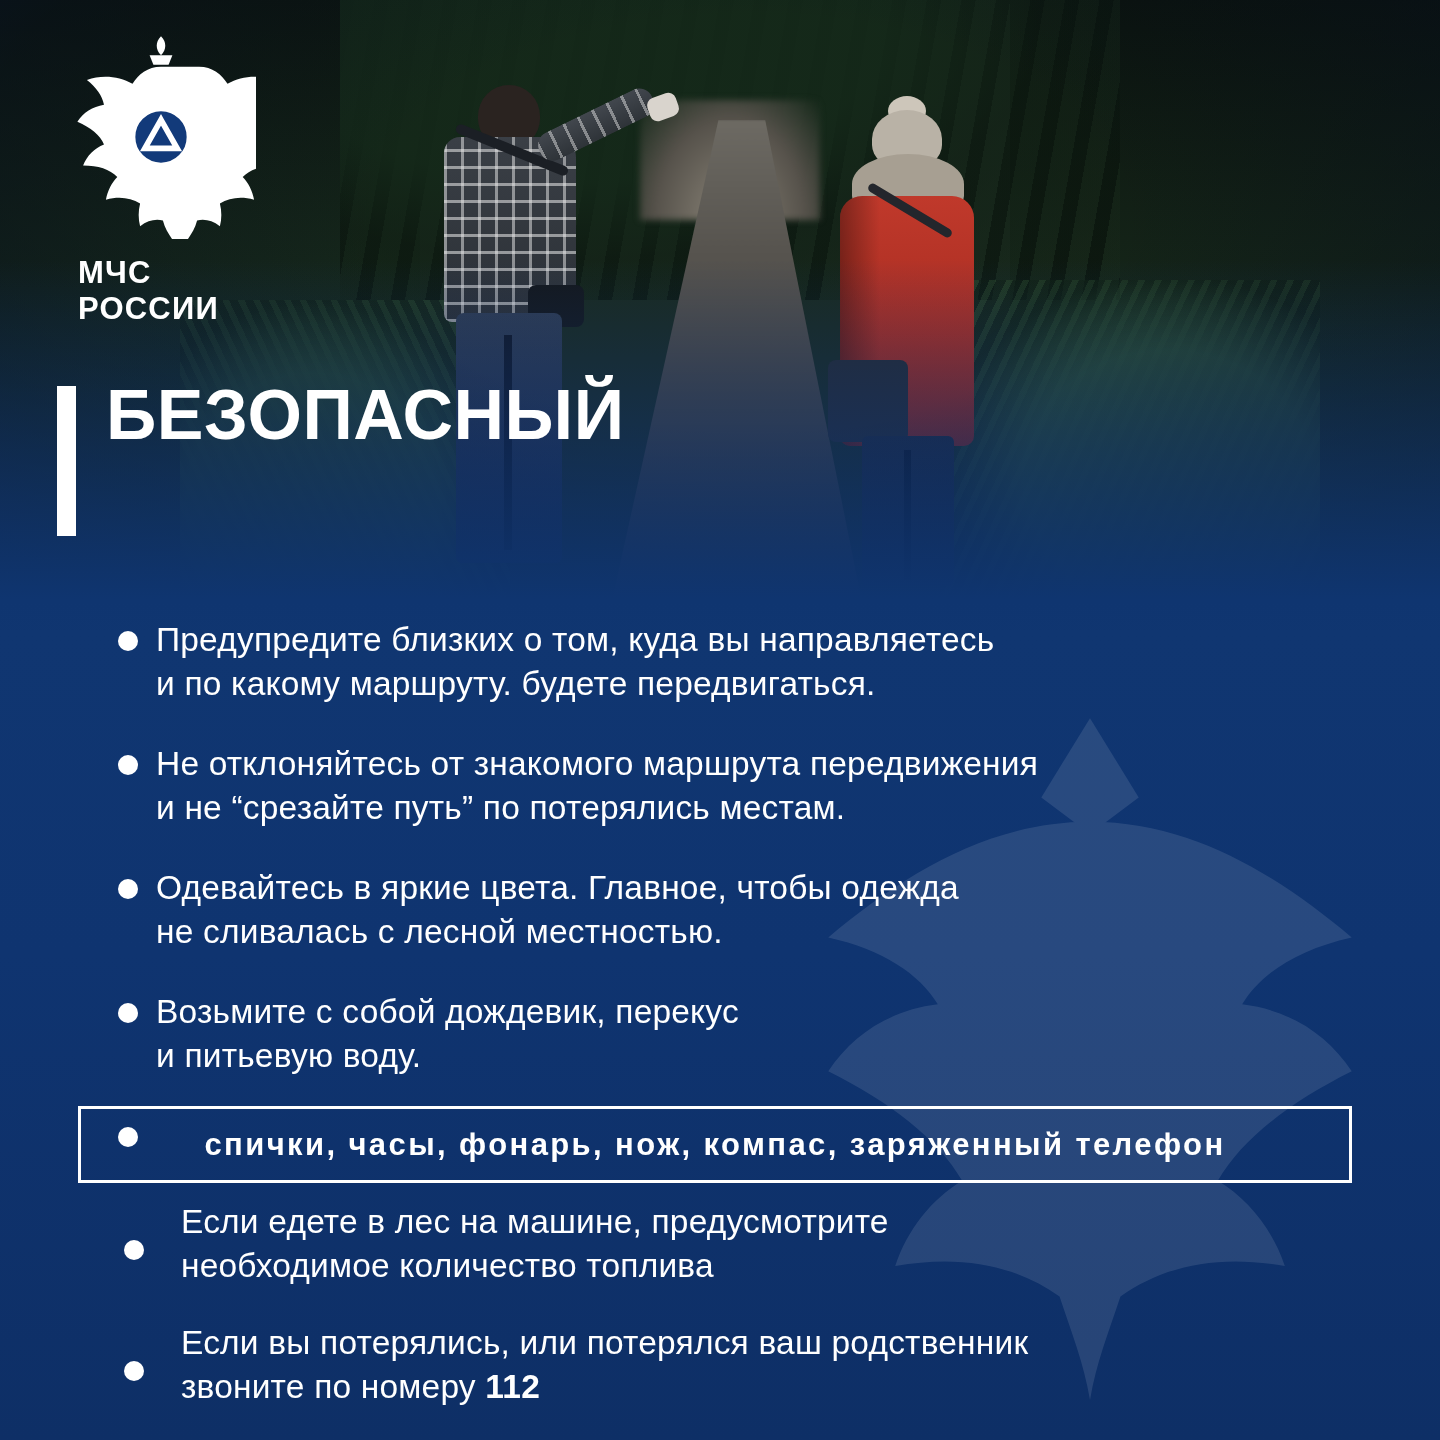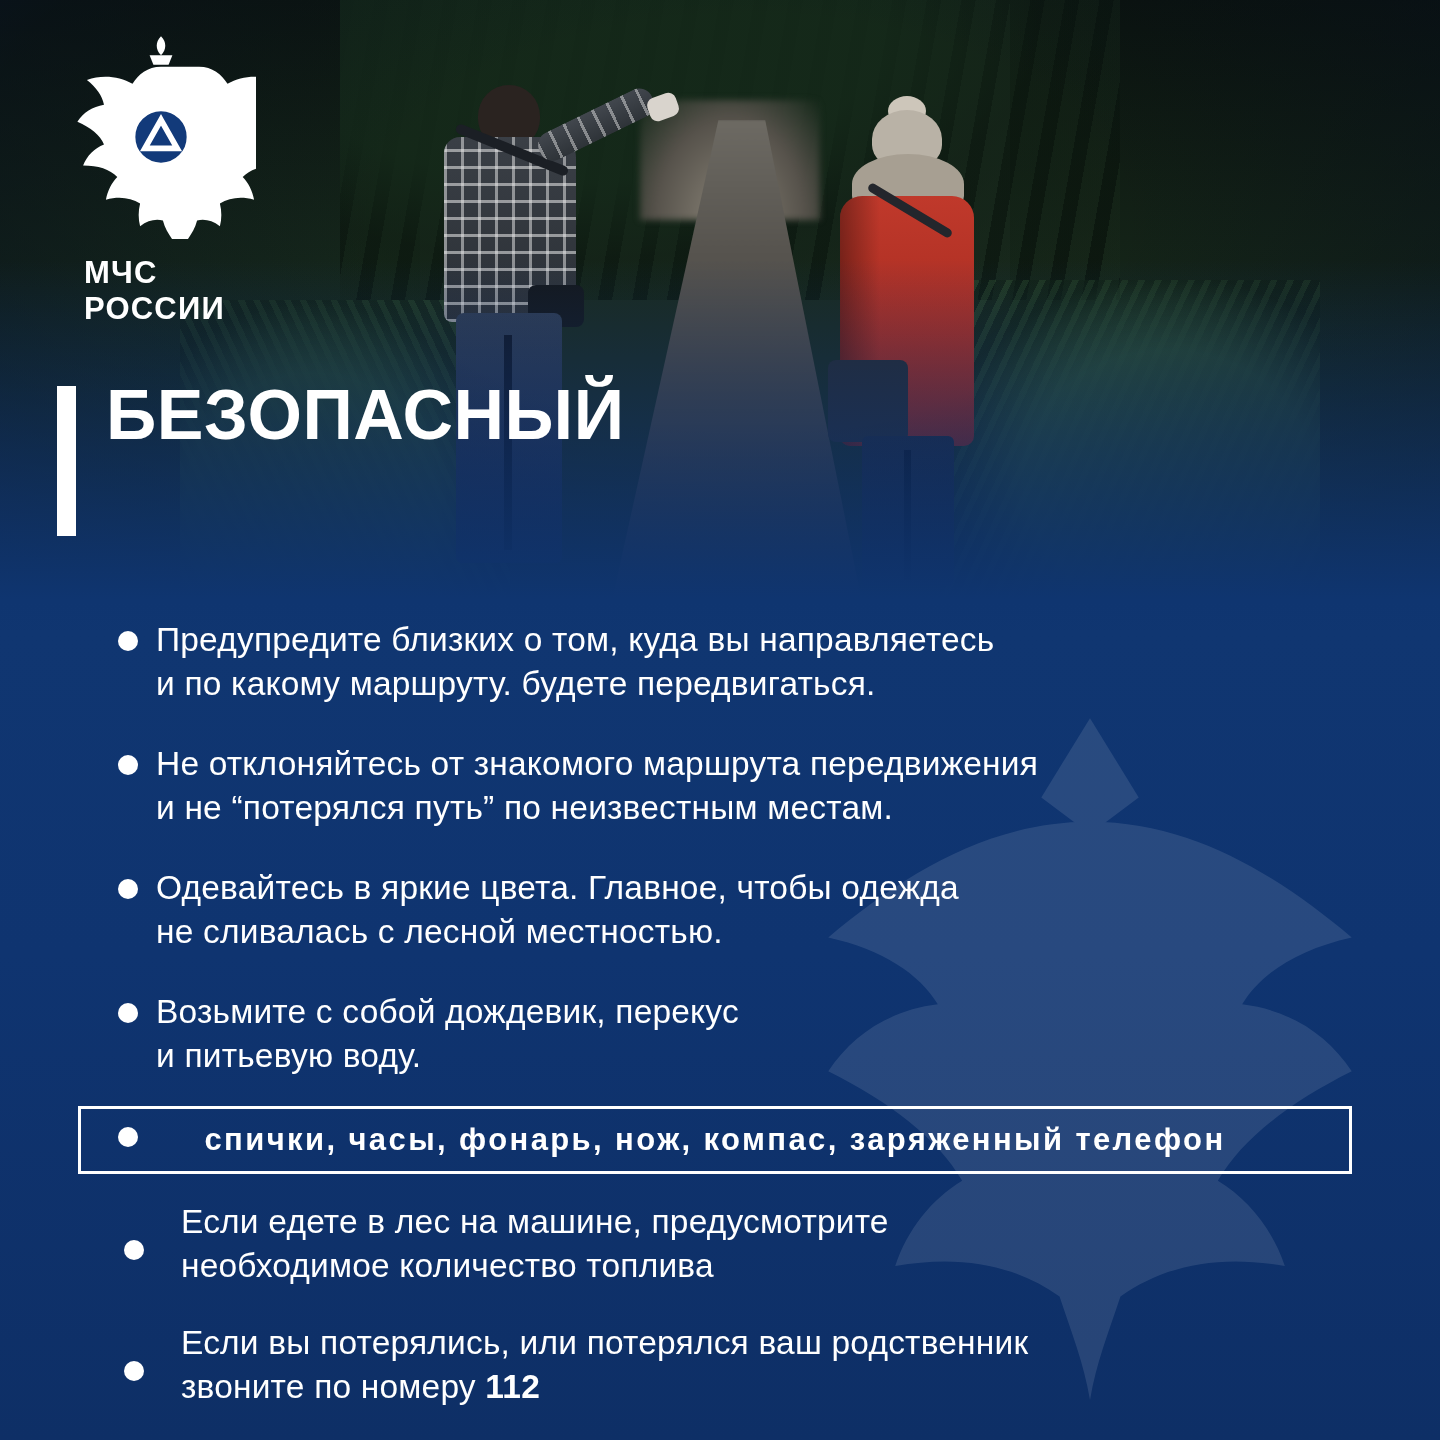--- a/index.html
+++ b/index.html
@@ -168,21 +168,21 @@
   
   .watermark {
     position:absolute; right:40px; bottom:40px; width:620px; height:700px;
     opacity:.10; pointer-events:none;
   }
 
   
   .logo-block { position:absolute; left:66px; top:34px; width:230px; }
   .logo-emblem { width:190px; height:205px; }
   .logo-text {
-    margin-top:12px; margin-left:18px;
+    margin-top:12px; margin-left:12px;
     color:#fff; font-weight:bold; font-size:31px; letter-spacing:1.2px;
   }
 
   
   .title-wrap { position:absolute; left:57px; top:378px; display:flex; gap:30px; }
   .title-bar { width:19px; height:150px; background:#ffffff; margin-top:8px; }
   .title {
     color:#fff; font-weight:bold; font-size:70px; line-height:1.08;
     letter-spacing:.5px; text-transform:uppercase;
   }
@@ -194,21 +194,21 @@
     width:20px; height:20px; border-radius:50%; background:#fff;
     margin-top:13px; flex:0 0 20px;
   }
   .item .txt {
     margin-left:18px; color:#fff; font-size:33.5px; line-height:1.3;
     letter-spacing:.2px; white-space:pre-line;
   }
   .item.tight { margin-bottom:14px; }
 
   .kit-box {
-    position:absolute; left:78px; top:1106px; width:1274px; height:68px;
+    position:absolute; left:78px; top:1106px; width:1274px; height:77px;
     border:3px solid #ffffff;
     display:flex; align-items:center; justify-content:center;
   }
   .kit-box span {
     color:#fff; font-weight:bold; font-size:31px; letter-spacing:2.4px;
   }
   .list-2 { position:absolute; left:124px; top:1200px; width:1240px; }
   .list-2 .item { margin-bottom:34px;align-items:center; }
   .list-2 .item .txt { margin-left:37px; }
   .phone { font-weight:bold; }
@@ -292,21 +292,21 @@
 
   <div class="list">
     <div class="item">
       <div class="dot"></div>
       <div class="txt">Предупредите близких о том, куда вы направляетесь
 и по какому маршруту. будете передвигаться.</div>
     </div>
     <div class="item">
       <div class="dot"></div>
       <div class="txt">Не отклоняйтесь от знакомого маршрута передвижения
-и не “потерялся путь” по неизвестным местам.</div>
+и не “срезайте путь” по потерялись местам.</div>
     </div>
     <div class="item">
       <div class="dot"></div>
       <div class="txt">Одевайтесь в яркие цвета. Главное, чтобы одежда
 не сливалась с лесной местностью.</div>
     </div>
     <div class="item">
       <div class="dot"></div>
       <div class="txt">Возьмите с собой дождевик, перекус
 и питьевую воду.</div>

